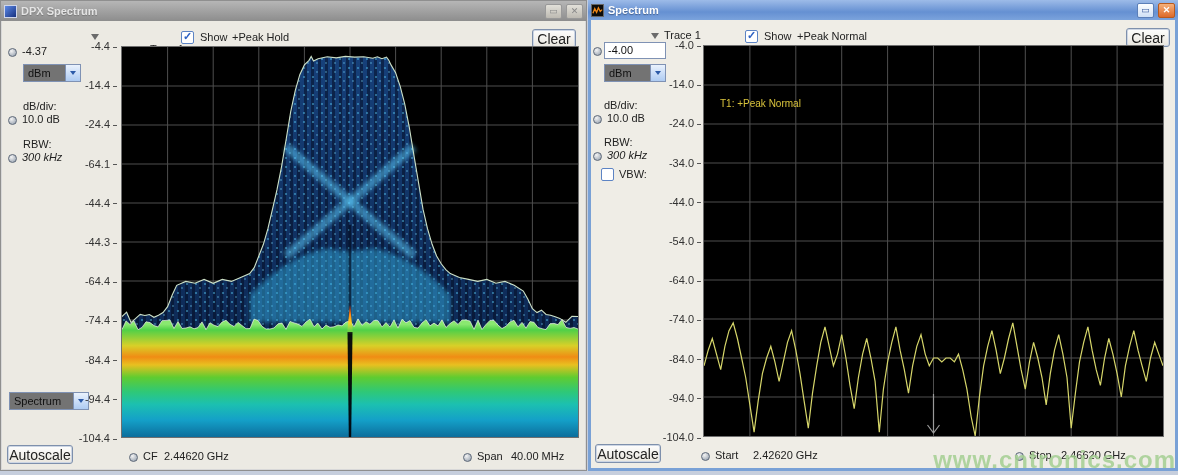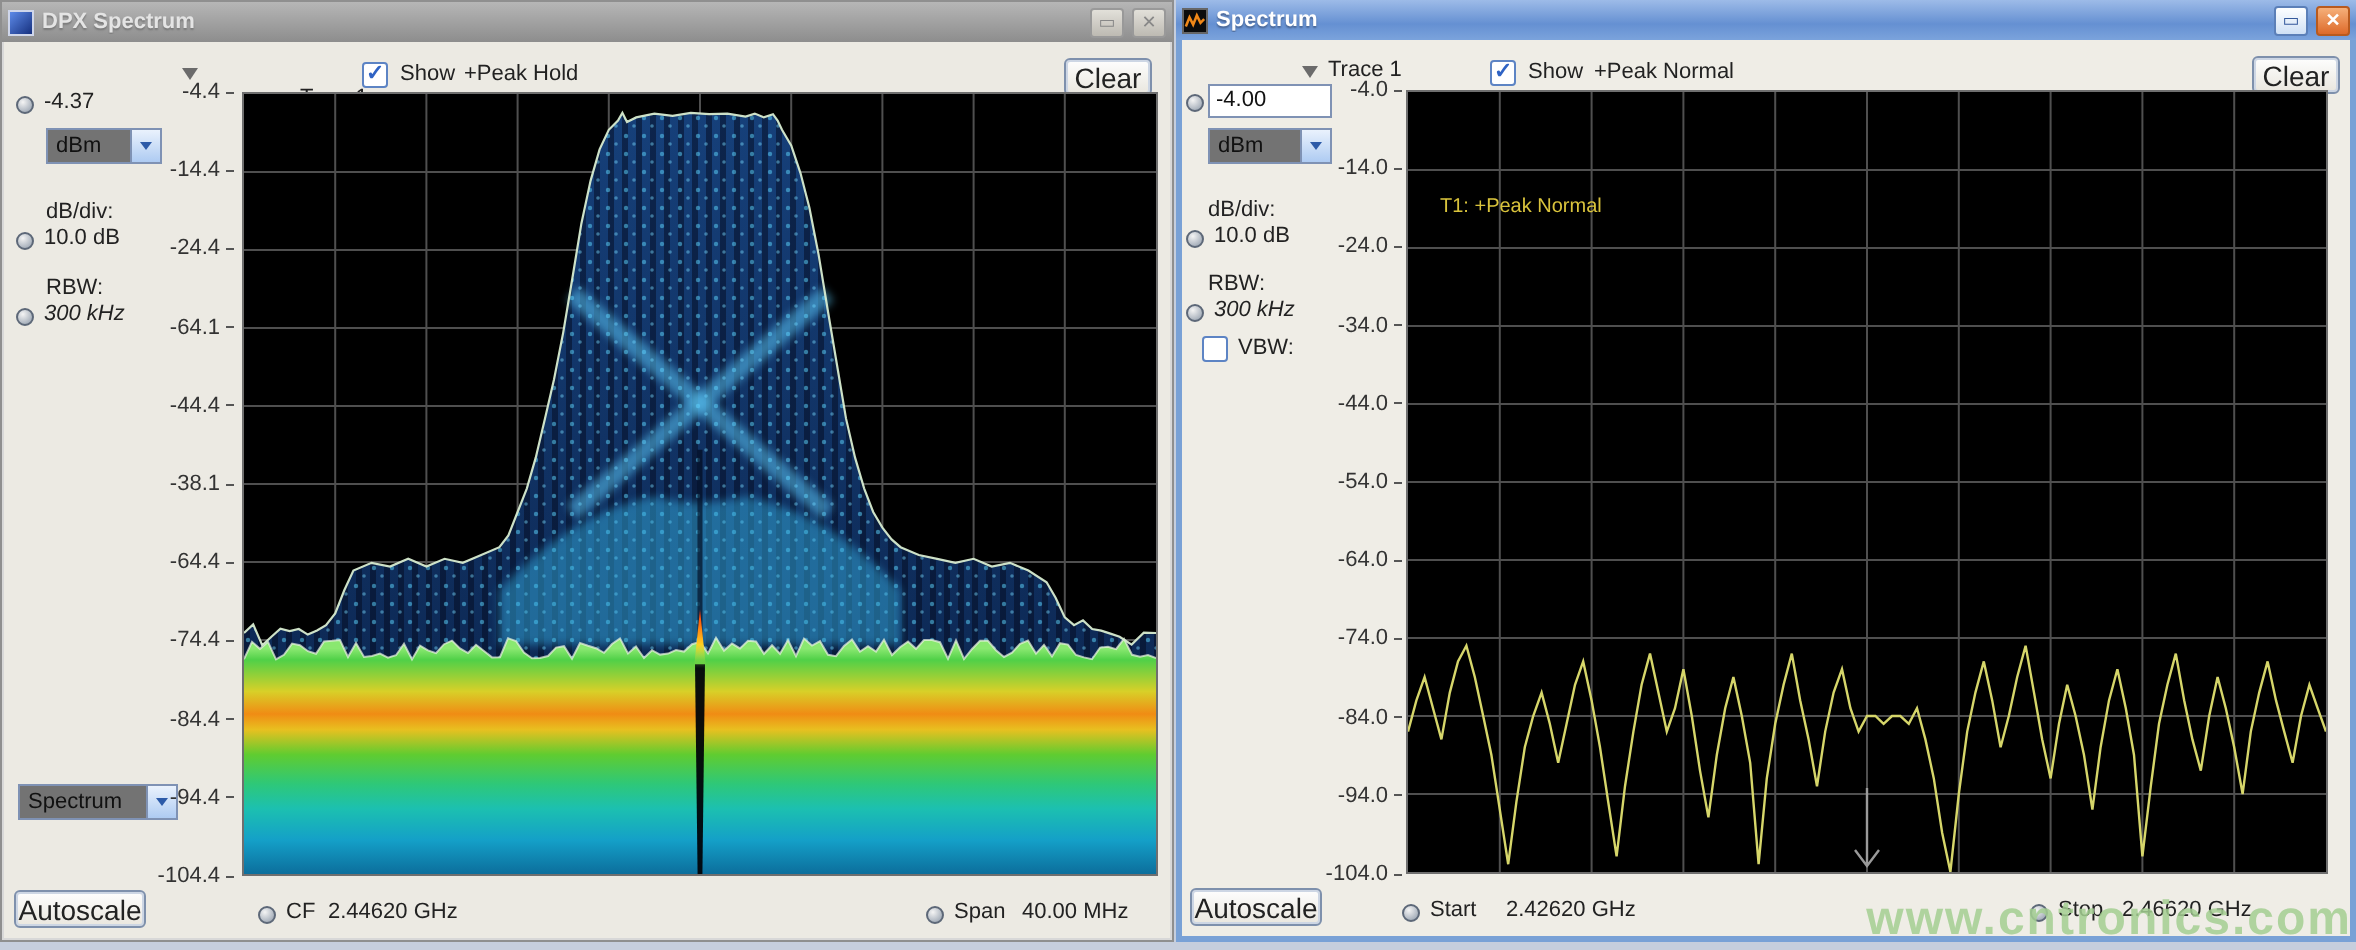--- a/index.html
+++ b/index.html
@@ -86,21 +86,21 @@
       <span class="sel-btn"></span>
     </div>
     <button class="btn" style="left:6px; top:444px; width:66px; height:19px;">Autoscale</button>
 
     <div class="ylabels" id="yl-left" style="left:70px; top:45px; width:46px; height:392px;">
         <div class="ylabel" style="top: 0px;">-4.4</div>
         <div class="ylabel" style="top: 39.2px;">-14.4</div>
         <div class="ylabel" style="top: 78.4px;">-24.4</div>
         <div class="ylabel" style="top: 117.6px;">-64.1</div>
         <div class="ylabel" style="top: 156.8px; margin-left: 12px;">-44.4</div>
-        <div class="ylabel" style="top: 196px;">-38.1</div>
+        <div class="ylabel" style="top: 196px;">-44.3</div>
         <div class="ylabel" style="top: 235.2px;">-64.4</div>
         <div class="ylabel" style="top: 274.4px;">-74.4</div>
         <div class="ylabel" style="top: 313.6px;">-84.4</div>
         <div class="ylabel" style="top: 352.8px;">-94.4</div>
         <div class="ylabel" style="top: 392px;">-104.4</div>
       </div>
 
     <div class="plot" style="left:120px; top:45px; width:458px; height:392px;">
       <svg id="svg-left" width="456" height="390" viewBox="0 0 456 390">
           <g stroke="#4f4f4f" stroke-width="1">

